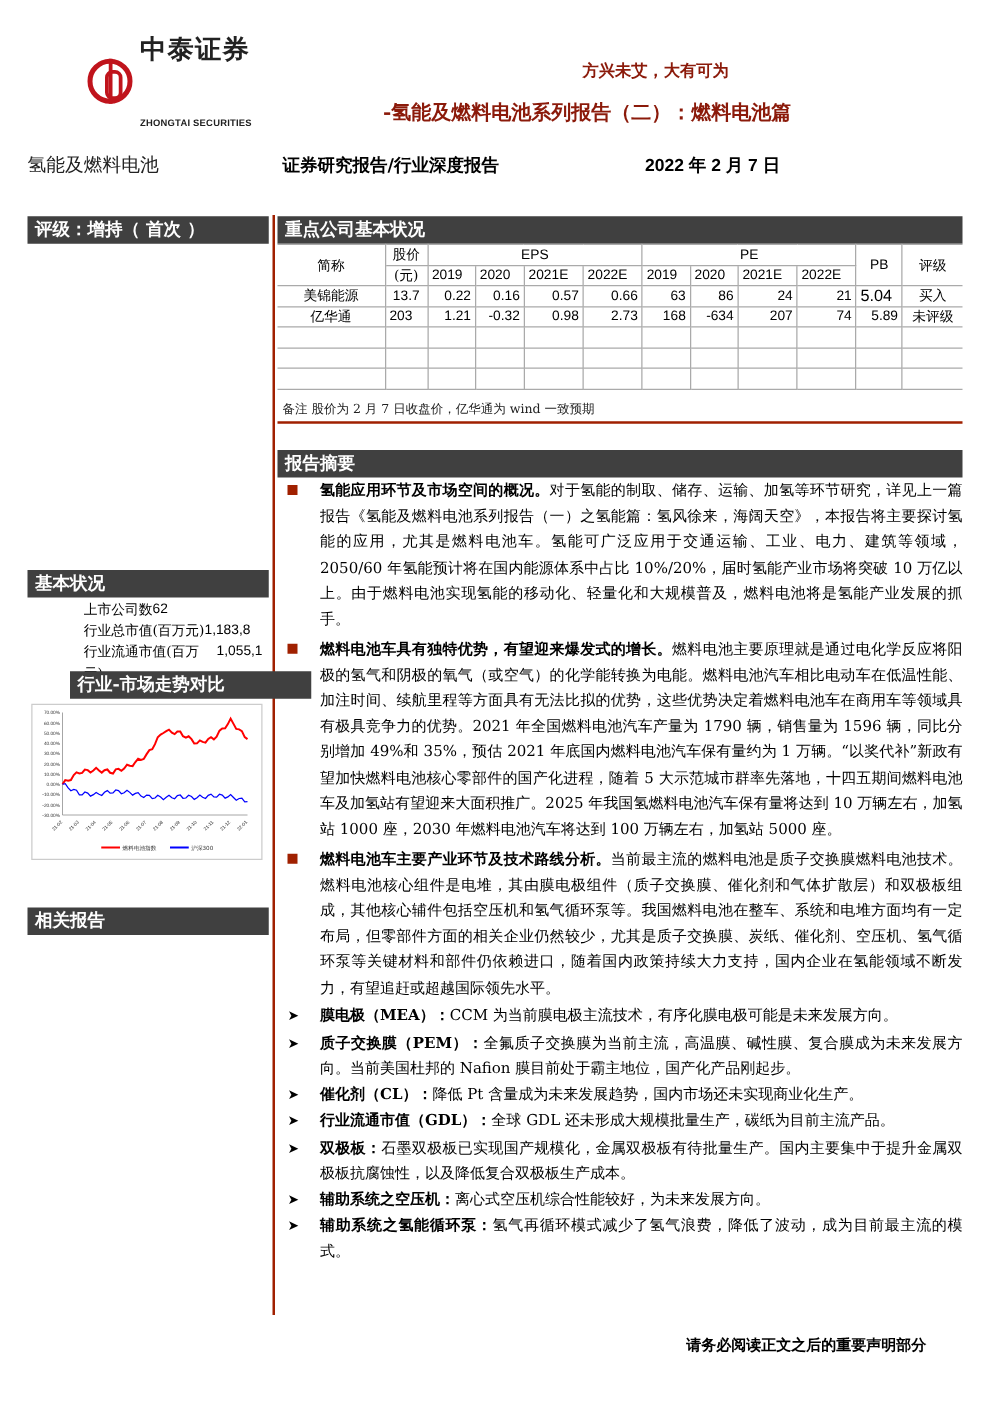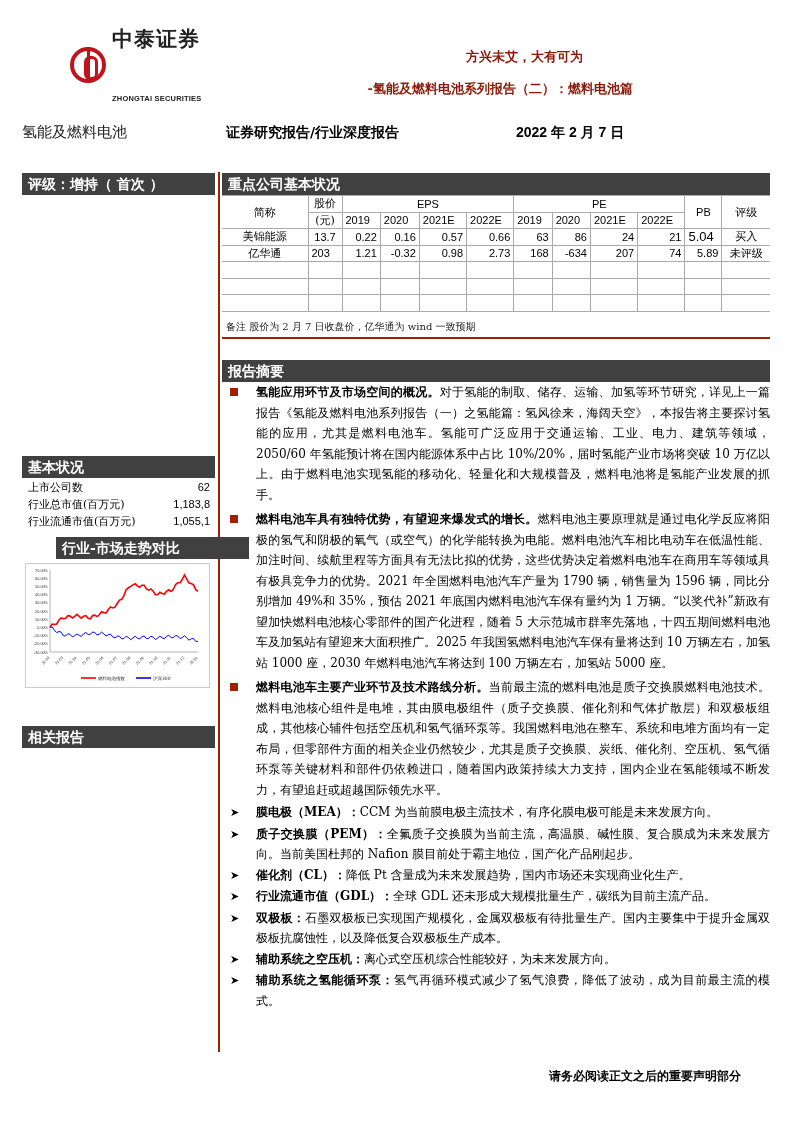--- a/index.html
+++ b/index.html
@@ -5,39 +5,39 @@
   * { box-sizing: border-box; margin: 0; padding: 0; }
   body { width: 793px; height: 1122px; background: #fff; position: relative; font-family: "DejaVu Serif", serif; color: #000; overflow: hidden; }
   .abs { position: absolute; }
   .logo { left: 70px; top: 45px; width: 150px; height: 40px; display: flex; align-items: center; }
   .logo-mark { width: 36px; height: 36px; border-radius: 50%; border: 4px solid #c0141c; position: relative; margin-right: 6px; flex: none; }
   .logo-mark::before { content: ""; position: absolute; left: 10px; top: 5px; width: 8px; height: 18px; border: 3px solid #c0141c; border-radius: 6px; }
   .logo-mark::after { content: ""; position: absolute; left: 13px; top: -4px; width: 3px; height: 36px; background: #c0141c; }
   .logo-text-cn { font-family: "DejaVu Sans", sans-serif; font-size: 21px; font-weight: bold; color: #222; letter-spacing: 1px; line-height: 22px; }
   .logo-text-en { font-family: Liberation Sans, sans-serif; font-size: 7.5px; font-weight: bold; color: #222; letter-spacing: 0.2px; margin-top: 44px; }
   .slogan { right: 210px; top: 48px; font-size: 13px; font-weight: bold; color: #8b1a0a; text-align: right; }
-  .subtitle { right: 160px; top: 80px; font-size: 13px; font-weight: bold; color: #8b1a0a; }
+  .subtitle { right: 160px; top: 80px; font-size: 16px; font-weight: bold; color: #8b1a0a; }
   .hdr-left { left: 22px; top: 123px; font-family: "DejaVu Sans", sans-serif; font-size: 15px; color: #222; }
   .hdr-mid { left: 226px; top: 124px; font-family: "DejaVu Sans", sans-serif; font-size: 14px; font-weight: bold; }
   .hdr-date { left: 516px; top: 124px; font-family: "Liberation Sans", sans-serif; font-size: 14px; font-weight: bold; }
   .bar { background: #404040; color: #fff; font-weight: bold; font-size: 14px; padding-left: 6px; height: 22px; line-height: 22px; }
   .vline { left: 218px; top: 172px; width: 2px; height: 880px; background: #a02000; }
   .rating-bar { left: 22px; top: 173px; width: 193px; }
   .key-bar { left: 222px; top: 173px; width: 548px; }
   table.key { position: absolute; left: 222px; top: 195px; width: 548px; border-collapse: collapse; font-family: "Liberation Sans", sans-serif; font-size: 11px; }
   table.key td { border: 1px solid #aaa; height: 16.5px; text-align: right; padding: 0 3px; }
   table.key td.c { text-align: center; }
   table.key td.l { text-align: center; font-family: "DejaVu Serif", serif; }
   table.key tr td:first-child { border-left: none; }
   table.key tr td:last-child { border-right: none; }
   .note { left: 226px; top: 320px; font-size: 10px; color: #222; }
   .note-rule { left: 222px; top: 337px; width: 548px; height: 2px; background: #a02000; }
   .basic-bar { left: 22px; top: 456px; width: 193px; }
   .basic-list { left: 28px; top: 479px; width: 182px; font-size: 11px; }
-  .basic-row { display: flex; justify-content: space-between; height: 17px; line-height: 17px; }
+  .basic-row { display: flex; height: 17px; line-height: 17px; margin-left: 39px; }
   .basic-row .v { font-family: "Liberation Sans", sans-serif; }
   .trend-bar { left: 22px; top: 537px; width: 193px; margin-left: 34px; }
   .chart-box { left: 25px; top: 563px; width: 185px; height: 125px; border: 1px solid #ccc; }
   .related-bar { left: 22px; top: 726px; width: 193px; }
   .abstract-bar { left: 222px; top: 360px; width: 548px; }
   .body { left: 226px; top: 382px; width: 544px; font-size: 12px; line-height: 20.5px; }
   .item { display: flex; }
   .item .mk { width: 30px; flex: none; padding-left: 4px; }
   .sq { display: inline-block; width: 8px; height: 8px; background: #a02000; margin-top: 6px; }
   .arrow { font-family: "DejaVu Sans", sans-serif; font-size: 11px; }

